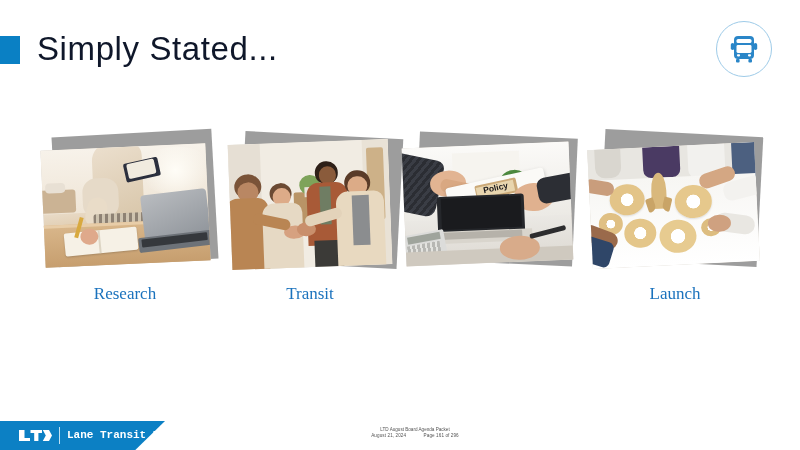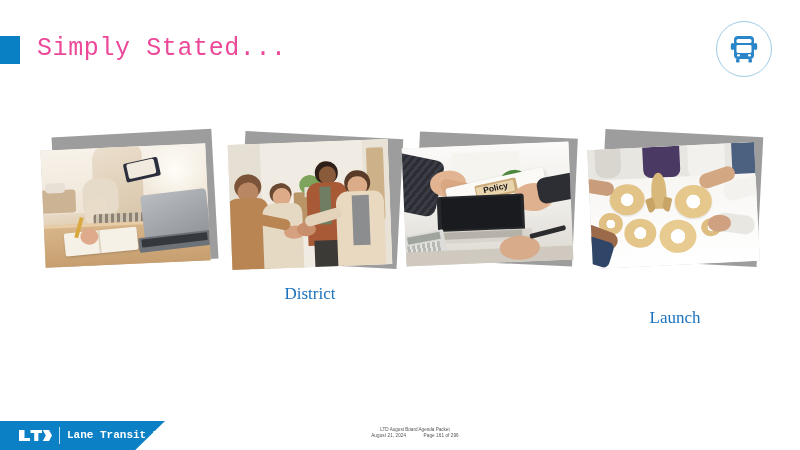--- a/index.html
+++ b/index.html
@@ -21,25 +21,25 @@
     left: 0px;
     top: 36px;
     width: 20px;
     height: 28px;
     background: #0a80c4;
   }
   #page-title {
     position: absolute;
     left: 37px;
     top: 26px;
-    font-family: Liberation Mono, monospace;
-    font-size: 25px;
+    font-family: Liberation Sans, sans-serif;
+    font-size: 33px;
     line-height: 46px;
     letter-spacing: 0.6px;
-    color: #ec4899;
+    color: #0f172a;
     white-space: nowrap;
   }
 
   
   #bus-badge {
     position: absolute;
     left: 716px;
     top: 21px;
     width: 56px;
     height: 56px;
@@ -201,20 +201,21 @@
 
       <div class="rect" style="left:20%; top:58%; width:2.5%; height:18%; background:#d8a93f; transform:rotate(18deg);"></div>
 
       <div class="blob" style="left:22%; top:68%; width:11%; height:14%; background:#dfa98b;"></div>
 
       <div class="rect" style="left:60%; top:40%; width:40%; height:40%; background:linear-gradient(160deg,#b9bcc0,#8f949a); border-radius:4px 4px 2px 2px; transform:rotate(-4deg);"></div>
       <div class="rect" style="left:57%; top:76%; width:47%; height:13%; background:#6d7278; border-radius:2px; transform:rotate(-4deg);"></div>
       <div class="rect" style="left:59%; top:78%; width:40%; height:7%; background:#35383c; border-radius:1px; transform:rotate(-4deg);"></div>
     </div>
   </div>
+  <div class="photo-label" style="left:65px; top:284px; width:120px;">Research</div>
 
   <div class="photo-shadow" style="left:242px; top:135px; width:158px; height:130px; transform:rotate(3deg);"></div>
   <div class="photo-card" style="left:230px; top:142px; width:160px; height:125px; transform:rotate(-2.2deg);">
     <div class="scene" style="background:linear-gradient(180deg,#f2eee6 0%,#ebe5da 70%,#e3dbcd 100%);">
 
       <div class="rect" style="left:0; top:0; width:100%; height:100%; background:#f1ece3;"></div>
       <div class="rect" style="left:0; top:0; width:20%; height:100%; background:#e6dfd4;"></div>
       <div class="rect" style="left:84%; top:0; width:16%; height:100%; background:#e9e2d6;"></div>
       <div class="rect" style="left:86%; top:6%; width:11%; height:58%; background:#cdb188; border-radius:2px;"></div>
 
@@ -241,21 +242,21 @@
       <div class="rect" style="left:66%; top:41%; width:30%; height:60%; background:#e8d9c0; border-radius:12px 10px 0 0;"></div>
       <div class="rect" style="left:76%; top:44%; width:11%; height:40%; background:#8b8d8f;"></div>
 
       <div class="blob" style="left:33%; top:66%; width:13%; height:11%; background:#d6a180;"></div>
       <div class="blob" style="left:41%; top:64%; width:12%; height:11%; background:#c98f6c;"></div>
 
       <div class="rect" style="left:14%; top:58%; width:24%; height:9%; background:#b98553; border-radius:6px; transform:rotate(14deg);"></div>
       <div class="rect" style="left:46%; top:56%; width:24%; height:9%; background:#e3d3ba; border-radius:6px; transform:rotate(-14deg);"></div>
     </div>
   </div>
-  <div class="photo-label" style="left:250px; top:284px; width:120px;">District</div>
+  <div class="photo-label" style="left:250px; top:284px; width:120px;">Transit</div>
 
   <div class="photo-shadow" style="left:417px; top:135px; width:158px; height:128px; transform:rotate(2.6deg);"></div>
   <div class="photo-card" style="left:404px; top:145px; width:167px; height:118px; transform:rotate(-2.4deg);">
     <div class="scene" style="background:linear-gradient(180deg,#f4f2ef 0%,#eceae6 58%,#ddd9d2 100%);">
 
       <div class="rect" style="left:0; top:0; width:100%; height:62%; background:linear-gradient(180deg,#fbfaf8,#eceae5);"></div>
       <div class="rect" style="left:30%; top:6%; width:40%; height:32%; background:#f6f4ef;"></div>
 
       <div class="blob" style="left:58%; top:22%; width:17%; height:20%; background:#4d8a3f;"></div>
       <div class="rect" style="left:63%; top:38%; width:6%; height:9%; background:#cfc9bf;"></div>
@@ -314,21 +315,21 @@
 
       <div class="rect" style="left:-3%; top:26%; width:18%; height:12%; background:#c99d7c; border-radius:8px; transform:rotate(12deg);"></div>
       <div class="rect" style="left:-6%; top:66%; width:22%; height:14%; background:#9a6a4b; border-radius:10px; transform:rotate(24deg);"></div>
       <div class="rect" style="left:-10%; top:74%; width:22%; height:22%; background:#2f4668; border-radius:6px; transform:rotate(20deg);"></div>
       <div class="rect" style="left:66%; top:22%; width:22%; height:13%; background:#d4a783; border-radius:9px; transform:rotate(-16deg);"></div>
       <div class="rect" style="left:80%; top:30%; width:24%; height:16%; background:#f3f2ef; border-radius:8px; transform:rotate(-12deg);"></div>
       <div class="rect" style="left:74%; top:60%; width:24%; height:16%; background:#e9e7e2; border-radius:10px; transform:rotate(10deg);"></div>
       <div class="blob" style="left:70%; top:60%; width:14%; height:14%; background:#cfa180;"></div>
     </div>
   </div>
-  <div class="photo-label" style="left:615px; top:284px; width:120px;margin-top:24px;">Launch</div>
+  <div class="photo-label" style="left:615px; top:284px; width:120px;">Launch</div>
 
 </div>
 
 <div id="footer-banner"></div>
 <div id="ltd-logo">
   <svg width="34" height="13" viewBox="0 0 34 13">
     <path d="M1,1 L6.5,1 L6.5,9 L12,9 L12,12 L1,12 Z" fill="#ffffff"></path>
     <path d="M12.5,1 L24,1 L24,4 L20.4,4 L20.4,12 L16.2,12 L16.2,4 L12.5,4 Z" fill="#ffffff"></path>
     <path d="M24.8,1 L31,1 L34,6.5 L31,12 L24.8,12 L27.8,6.5 Z" fill="#ffffff"></path>
   </svg>

